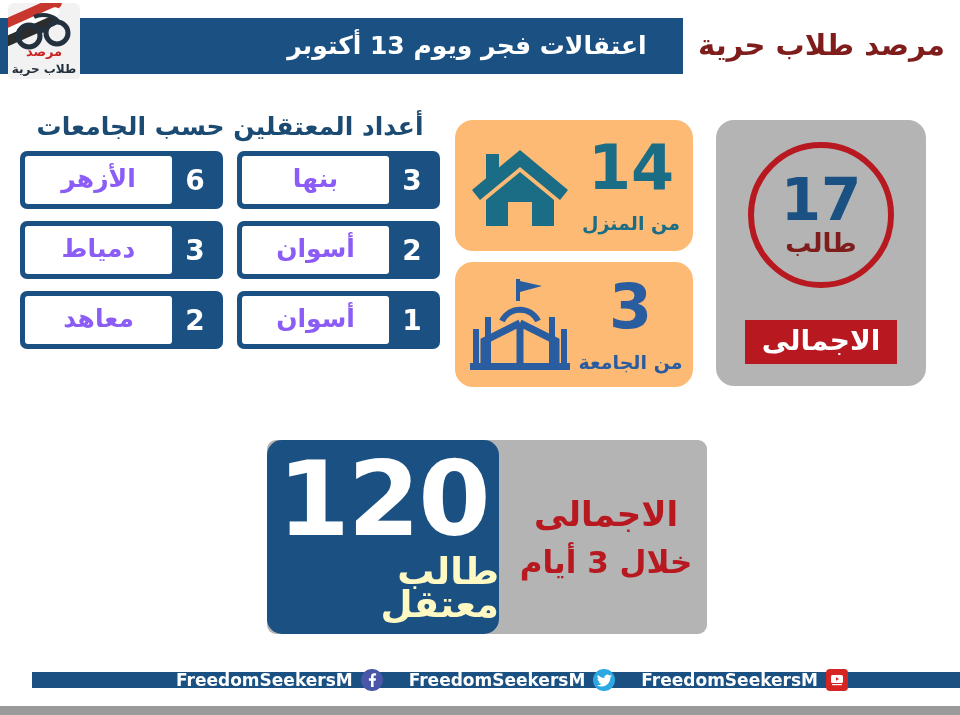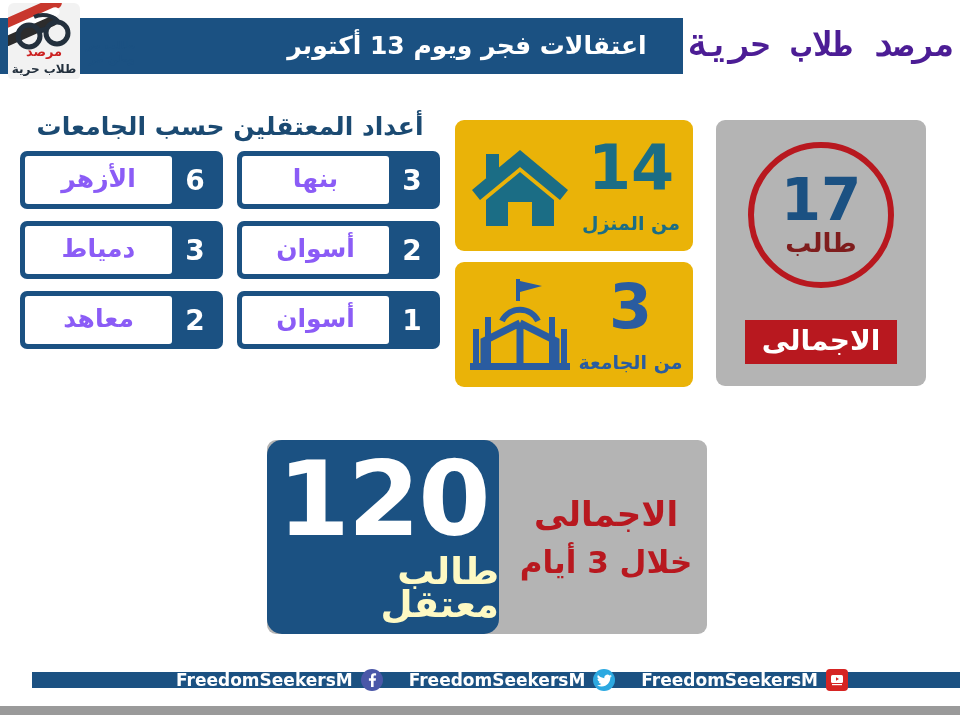--- a/index.html
+++ b/index.html
@@ -25,26 +25,25 @@
   }
   .header-title-box {
     position: absolute;
     left: 683px; top: 18px;
     width: 277px; height: 56px;
     background: #ffffff;
     display: flex; align-items: center; justify-content: center;
     padding-bottom: 3px;
   }
   .header-title-box .t {
-    color: #4c1d95;
-    font-size: 34px;
+    color: #7f1d1d;
+    font-size: 29px;
     font-weight: bold;
     letter-spacing: 0px;
     white-space: nowrap;
-    font-family: Liberation Mono, monospace;
   }
   .header-sub {
     position: absolute;
     left: 262px; top: 18px;
     width: 410px; height: 56px;
     display: flex; align-items: center; justify-content: center;
     padding-bottom: 2px;
   }
   .header-sub .t {
     color: #ffffff;
@@ -150,21 +149,21 @@
     display: flex; align-items: center; justify-content: center;
     padding-bottom: 3px;
   }
   .uni-item .name-box .t {
     color: #8b5cf6;
     font-size: 25px; font-weight: bold;
     white-space: nowrap;
   }
 
   
-  .card-gray { position: absolute; background: #eab308; border-radius: 9px; }
+  .card-gray { position: absolute; background: #fdba74; border-radius: 18px; }
 
   .card-home { left: 455px; top: 120px; width: 238px; height: 131px; }
   .card-univ { left: 455px; top: 262px; width: 238px; height: 125px; }
 
   .card-inner {
     position: absolute; inset: 0;
     display: flex; flex-direction: row-reverse;
     align-items: center; justify-content: space-around;
     padding: 0 8px;
   }
@@ -176,21 +175,21 @@
   .stat-text .big { font-size: 62px; font-weight: bold; }
   .stat-text .lbl { font-size: 19px; font-weight: bold; margin-top: 16px; }
   .teal { color: #1b6d85; }
   .blue2 { color: #2a5ca0; }
 
   
   .card-total {
     position: absolute;
     left: 716px; top: 120px;
     width: 210px; height: 266px;
-    background: #b4b4b4; border-radius: 9px;
+    background: #b4b4b4; border-radius: 18px;
   }
   .circle-total {
     position: absolute;
     left: 50%; top: 22px;
     transform: translateX(-50%);
     width: 146px; height: 146px;
     border: 6px solid #b8181f;
     border-radius: 50%;
     display: flex; flex-direction: column;
     align-items: center; justify-content: center;

